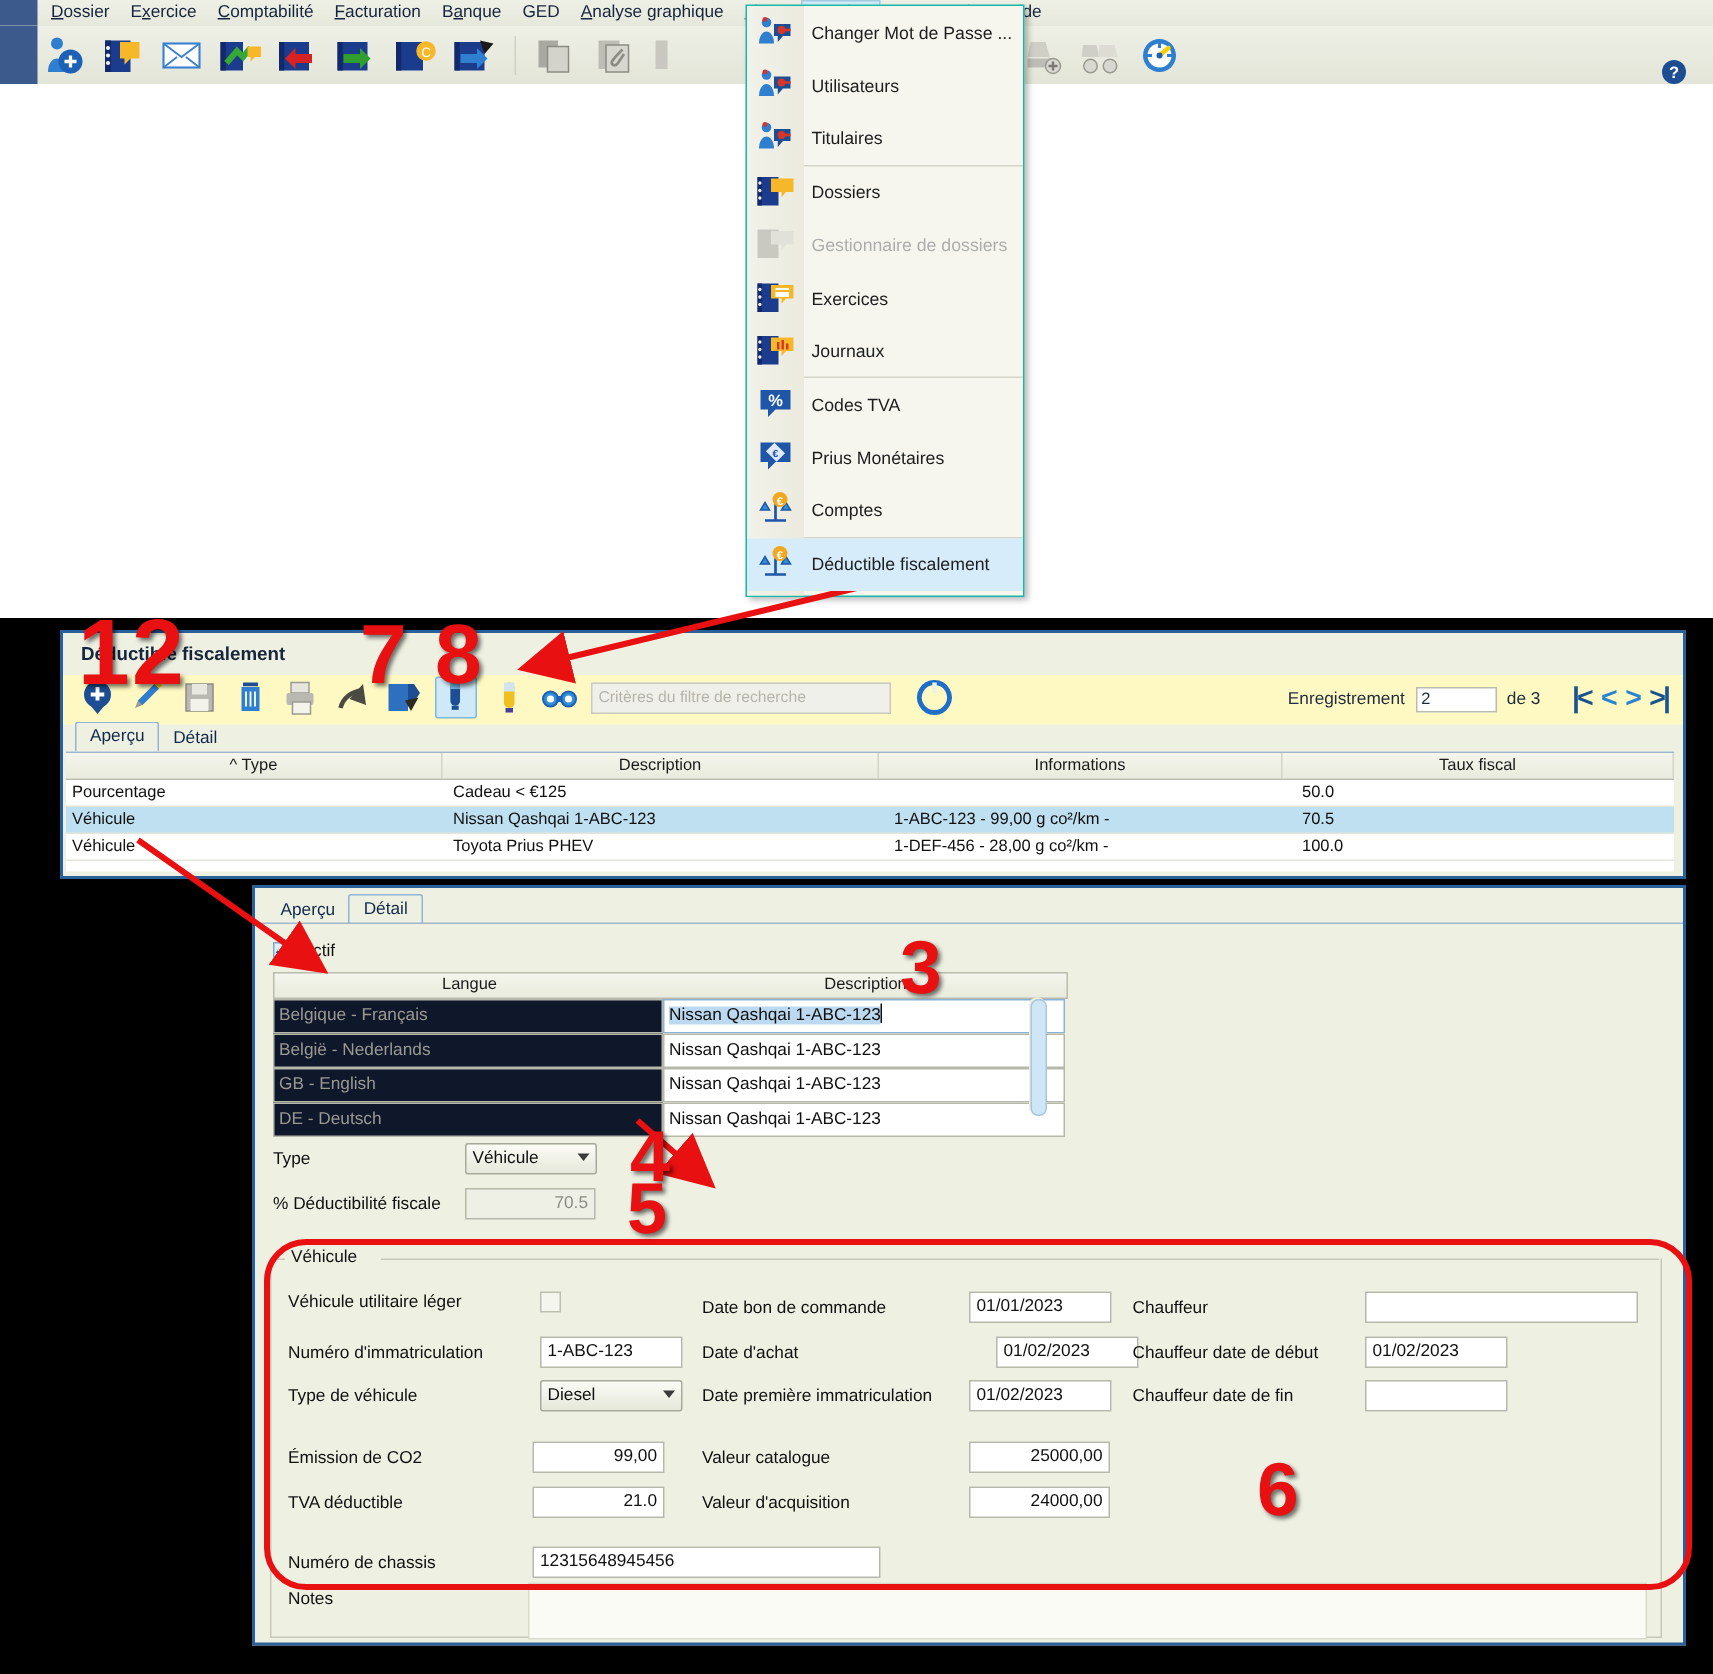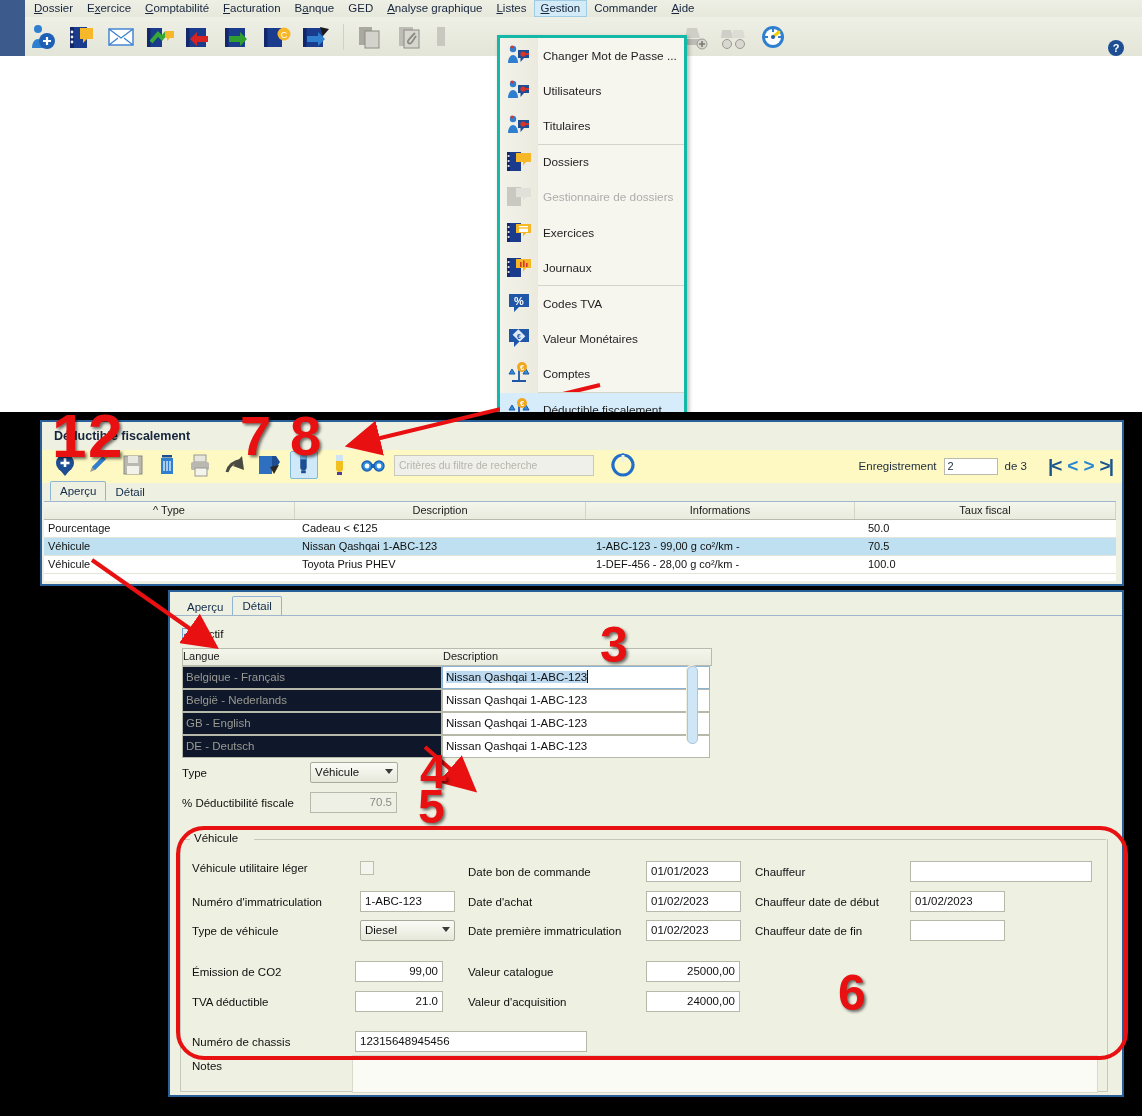--- a/index.html
+++ b/index.html
@@ -21,22 +21,22 @@
   #toolbar1 .tleft{position:absolute;left:0;top:0;width:25px;height:39px;background:#3c5a8c;}
   #toolbar1 .tbicons{position:absolute;left:28px;top:3px;height:33px;display:flex;align-items:center;gap:9px;}
   .tbico{width:30px;height:30px;position:relative;display:block;}
   .sep{width:1px;height:26px;background:#cfd1c2;margin:0 3px;}
   #helpico{position:absolute;right:16px;top:22px;}
 
   #canvas1{position:absolute;left:25px;top:56px;width:1117px;height:356px;background:#fff;}
   #win1-leftbar{position:absolute;left:0;top:56px;width:25px;height:356px;background:#ffffff;}
 
   
-  #dropdown{position:absolute;left:497px;top:35px;width:184px;height:393px;
-            background:#f6f6ef;border:3px solid #14b8a6;box-shadow:2px 2px 4px rgba(0,0,0,.28);}
+  #dropdown{position:absolute;left:497px;top:3px;width:184px;height:393px;
+            background:#f6f6ef;border:1px solid #14b8a6;box-shadow:2px 2px 4px rgba(0,0,0,.28);}
   #dropdown .gutter{position:absolute;left:0;top:0;width:38px;height:100%;
             background:linear-gradient(90deg,#f2f2ea,#eceade);}
   .mrow{position:relative;height:35.2px;display:flex;align-items:center;z-index:2;cursor:default;}
   .mrow .ico{width:38px;height:35px;display:flex;align-items:center;justify-content:center;flex:0 0 38px;}
   .mrow .lbl{font-size:11.8px;color:#1d1d1d;padding-left:5px;white-space:nowrap;}
   .mrow.disabled .lbl{color:#adadad;}
   .mrow.hl{background:#d6ecfa;}
   .mdiv{height:1px;background:#d4d4c8;margin-left:38px;z-index:2;position:relative;}
 
   
@@ -77,21 +77,21 @@
 
   #actifrow{position:absolute;left:12px;top:36px;display:flex;gap:5px;}
   .chk{width:12px;height:12px;border:1px solid #7ba7c9;background:#dff0fb;display:inline-block;position:relative;}
   .chk.checked:after{content:"";position:absolute;left:3px;top:0px;width:4px;height:7px;
         border:solid #1c4f80;border-width:0 2px 2px 0;transform:rotate(40deg);}
   .chk.plain{background:#f4f6ee;border:1px solid #bcbeb0;}
   #actifrow span{font-size:11.5px;color:#101010;}
 
   #langtable{position:absolute;left:12px;top:56px;width:530px;}
   #langtable .lhead{display:flex;height:16px;background:linear-gradient(#f4f5ec,#e9ebdd);border:1px solid #b9bbae;}
-  #langtable .lhead div{font-size:11px;text-align:left;line-height:15px;color:#1a1a1a;}
+  #langtable .lhead div{font-size:11px;text-align:center;line-height:15px;color:#1a1a1a;}
   .lrow{display:flex;height:23px;}
   .lcell-a{width:260px;flex:0 0 260px;border:1px solid #b6b8aa;background:#0f172a;font-size:11.5px;
            color:#9a9a92;line-height:21px;padding-left:3px;box-sizing:border-box;overflow:hidden;}
   .lcell-b{width:268px;flex:0 0 268px;border:1px solid #b6b8aa;background:#fff;font-size:11.5px;
            color:#101010;line-height:21px;padding-left:3px;box-sizing:border-box;overflow:hidden;}
   .lcell-b.focus{border:1px solid #8ab4d6;}
   .lcell-b .selx{background:#bcd9f0;}
   .caretbar{display:inline-block;width:1px;height:13px;background:#111;vertical-align:-2px;}
   #langclip{overflow:hidden;height:95px;}
   #langsb{position:absolute;left:516px;top:73px;width:11px;height:78px;background:#eceee0;border-radius:5px;}
@@ -352,21 +352,21 @@
             <span class="lbl">Codes TVA</span>
           </div>
           <div class="mrow">
             <span class="ico">
               <svg width="26" height="24" viewBox="0 0 26 24">
                 <path d="M3 2h20v13H13l-5 5v-5H3z" fill="#1f56a8"></path>
                 <rect x="8" y="4.5" width="10" height="8" fill="#dfe9f7" transform="rotate(45 13 8.5)"></rect>
                 <text x="13" y="11.5" font-size="7" font-weight="bold" text-anchor="middle" fill="#1f56a8" font-family="Liberation Sans">€</text>
               </svg>
             </span>
-            <span class="lbl">Valeur Monétaires</span>
+            <span class="lbl">Prius Monétaires</span>
           </div>
           <div class="mrow">
             <span class="ico">
               <svg width="26" height="24" viewBox="0 0 26 24">
                 <path d="M13 6v13M6 19h14" stroke="#1f56a8" stroke-width="1.8"></path>
                 <path d="M3 12 L6 7 L9 12 Z" fill="#2f8fd8" stroke="#1f56a8"></path>
                 <path d="M17 12 L20 7 L23 12 Z" fill="#2f8fd8" stroke="#1f56a8"></path>
                 <circle cx="16" cy="5" r="5" fill="#f0a820"></circle>
                 <text x="16" y="8.4" font-size="7.5" font-weight="bold" text-anchor="middle" fill="#fff" font-family="Liberation Sans">€</text>
               </svg>
@@ -568,21 +568,21 @@
     <div class="frow" style="left:585px;top:269px;">
       <span class="flabel" style="width:155px;">Chauffeur</span>
       <span class="inp" style="width:172px;"></span>
     </div>
 
     <div class="frow" style="left:22px;top:299px;">
       <span class="flabel" style="width:168px;">Numéro d'immatriculation</span>
       <span class="inp" style="width:85px;">1-ABC-123</span>
     </div>
     <div class="frow" style="left:298px;top:299px;">
-      <span class="flabel" style="width:178px;">Date d'achat</span>
+      <span class="flabel" style="width:196px;">Date d'achat</span>
       <span class="inp" style="width:85px;">01/02/2023</span>
     </div>
     <div class="frow" style="left:585px;top:299px;">
       <span class="flabel" style="width:155px;">Chauffeur date de début</span>
       <span class="inp" style="width:85px;">01/02/2023</span>
     </div>
 
     <div class="frow" style="left:22px;top:328px;">
       <span class="flabel" style="width:168px;">Type de véhicule</span>
       <span class="sel-ctl" style="width:85px;">

